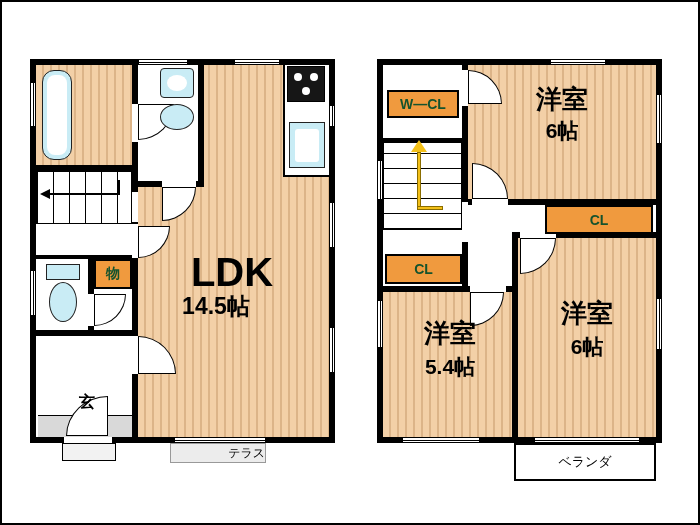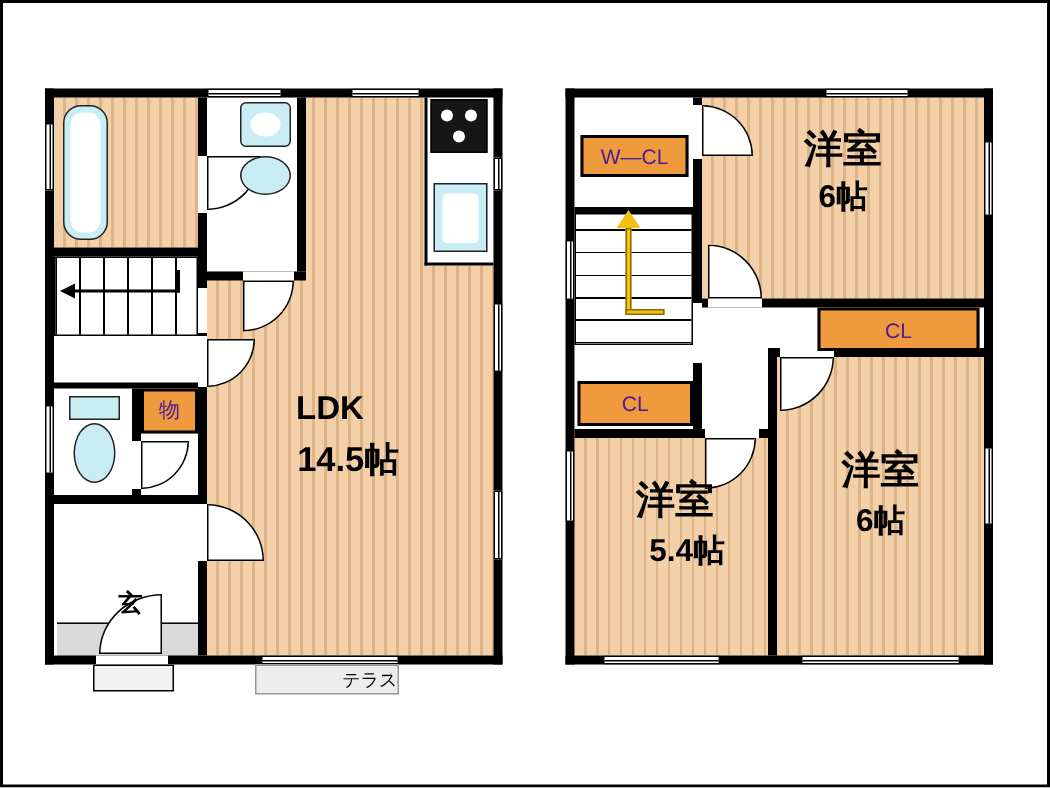--- a/index.html
+++ b/index.html
@@ -7,21 +7,21 @@
   #canvas{position:relative;width:700px;height:525px;background:#fff;border:2px solid #000;box-sizing:border-box;overflow:hidden;}
   .layer{position:absolute;inset:0;}
   .abs{position:absolute;}
   .wall{position:absolute;background:#000;}
   .wood{position:absolute;background:repeating-linear-gradient(90deg,#f3d0a7 0px,#f3d0a7 6px,#dcb488 6px,#dcb488 8px);}
   .white{position:absolute;background:#fff;}
   .win-h,.win-v{position:absolute;background:#fff;border:1px solid #000;box-sizing:border-box;}
   .win-h::after{content:"";position:absolute;left:0;right:0;top:calc(50% - .5px);height:1px;background:#000;}
   .win-v::after{content:"";position:absolute;top:0;bottom:0;left:calc(50% - .5px);width:1px;background:#000;}
   .arc{position:absolute;background:#fff;border:1px solid #000;box-sizing:border-box;}
-  .orange{position:absolute;background:#f09a3e;border:2px solid #000;box-sizing:border-box;display:flex;align-items:center;justify-content:center;font-weight:normal;color:#4c1d95;}
+  .orange{position:absolute;background:#f09a3e;border:2px solid #000;box-sizing:border-box;display:flex;align-items:center;justify-content:center;font-weight:bold;color:#14532d;}
   .stairs-v{position:absolute;background-color:#fff;background-image:repeating-linear-gradient(90deg,#000 0 1px,transparent 1px 16px);border:1px solid #000;box-sizing:border-box;}
   .stairs-h{position:absolute;background-color:#fff;background-image:repeating-linear-gradient(0deg,#000 0 1px,transparent 1px 15px);border:1px solid #000;box-sizing:border-box;}
   .fix-blue{position:absolute;background:#c9ecf5;border:1px solid #222;box-sizing:border-box;}
   .label{position:absolute;display:flex;align-items:center;justify-content:center;color:#000;font-weight:bold;white-space:nowrap;}
   .stove{position:absolute;background:#161616;border:1px solid #000;box-sizing:border-box;}
   .burner{position:absolute;width:8px;height:8px;border-radius:50%;background:#fff;}
   .tri{position:absolute;width:0;height:0;}
 </style>
 </head>
 <body>
@@ -93,22 +93,22 @@
     <div class="fix-blue" style="left:47px;top:280px;width:28px;height:40px;border-radius:50%"></div>
 
     <div class="abs" style="left:48px;top:191px;width:70px;height:2px;background:#000"></div>
     <div class="abs" style="left:116px;top:178px;width:2px;height:15px;background:#000"></div>
     <div class="tri" style="left:38px;top:187px;border-right:10px solid #000;border-top:5px solid transparent;border-bottom:5px solid transparent"></div>
 
     <div class="orange" style="left:92px;top:257px;width:38px;height:30px;font-size:14px">
       <span>物</span>
     </div>
 
-    <div class="label" style="left:150px;top:253px;width:136px;height:34px;font-size:22px">LDK</div>
-    <div class="label" style="left:150px;top:290px;width:160px;height:28px;font-size:23px">14.5帖</div>
+    <div class="label" style="left:150px;top:253px;width:160px;height:34px;font-size:40px">LDK</div>
+    <div class="label" style="left:150px;top:290px;width:128px;height:28px;font-size:23px">14.5帖</div>
     <div class="label" style="left:68px;top:390px;width:34px;height:20px;font-size:16px">玄</div>
 
     <div class="abs" style="left:60px;top:441px;width:54px;height:18px;background:#f2f2f2;border:1px solid #000;box-sizing:border-box"></div>
     <div class="abs" style="left:168px;top:441px;width:96px;height:20px;background:#ececec;border:1px solid #999;box-sizing:border-box;display:flex;align-items:center;justify-content:flex-end;font-size:12px">
       <span>テラス</span>
     </div>
   </div>
 
   <div class="layer">
 
@@ -159,20 +159,23 @@
       <span>CL</span>
     </div>
     <div class="orange" style="left:383px;top:252px;width:77px;height:30px;font-size:14px">
       <span>CL</span>
     </div>
 
     <div class="label" style="left:500px;top:82px;width:120px;height:30px;font-size:26px">洋室</div>
     <div class="label" style="left:500px;top:116px;width:120px;height:26px;font-size:21px">6帖</div>
 
     <div class="label" style="left:388px;top:316px;width:120px;height:30px;font-size:26px">洋室</div>
-    <div class="label" style="left:388px;top:352px;width:136px;height:26px;font-size:21px">5.4帖</div>
+    <div class="label" style="left:388px;top:352px;width:120px;height:26px;font-size:21px">5.4帖</div>
 
     <div class="label" style="left:525px;top:296px;width:120px;height:30px;font-size:26px">洋室</div>
     <div class="label" style="left:525px;top:332px;width:120px;height:26px;font-size:21px">6帖</div>
 
+    <div class="abs" style="left:512px;top:441px;width:142px;height:38px;background:#fff;border:2px solid #000;box-sizing:border-box;display:flex;align-items:center;justify-content:center;font-size:13px">
+      <span>ベランダ</span>
+    </div>
   </div>
 
 </div>
 
 </body></html>

